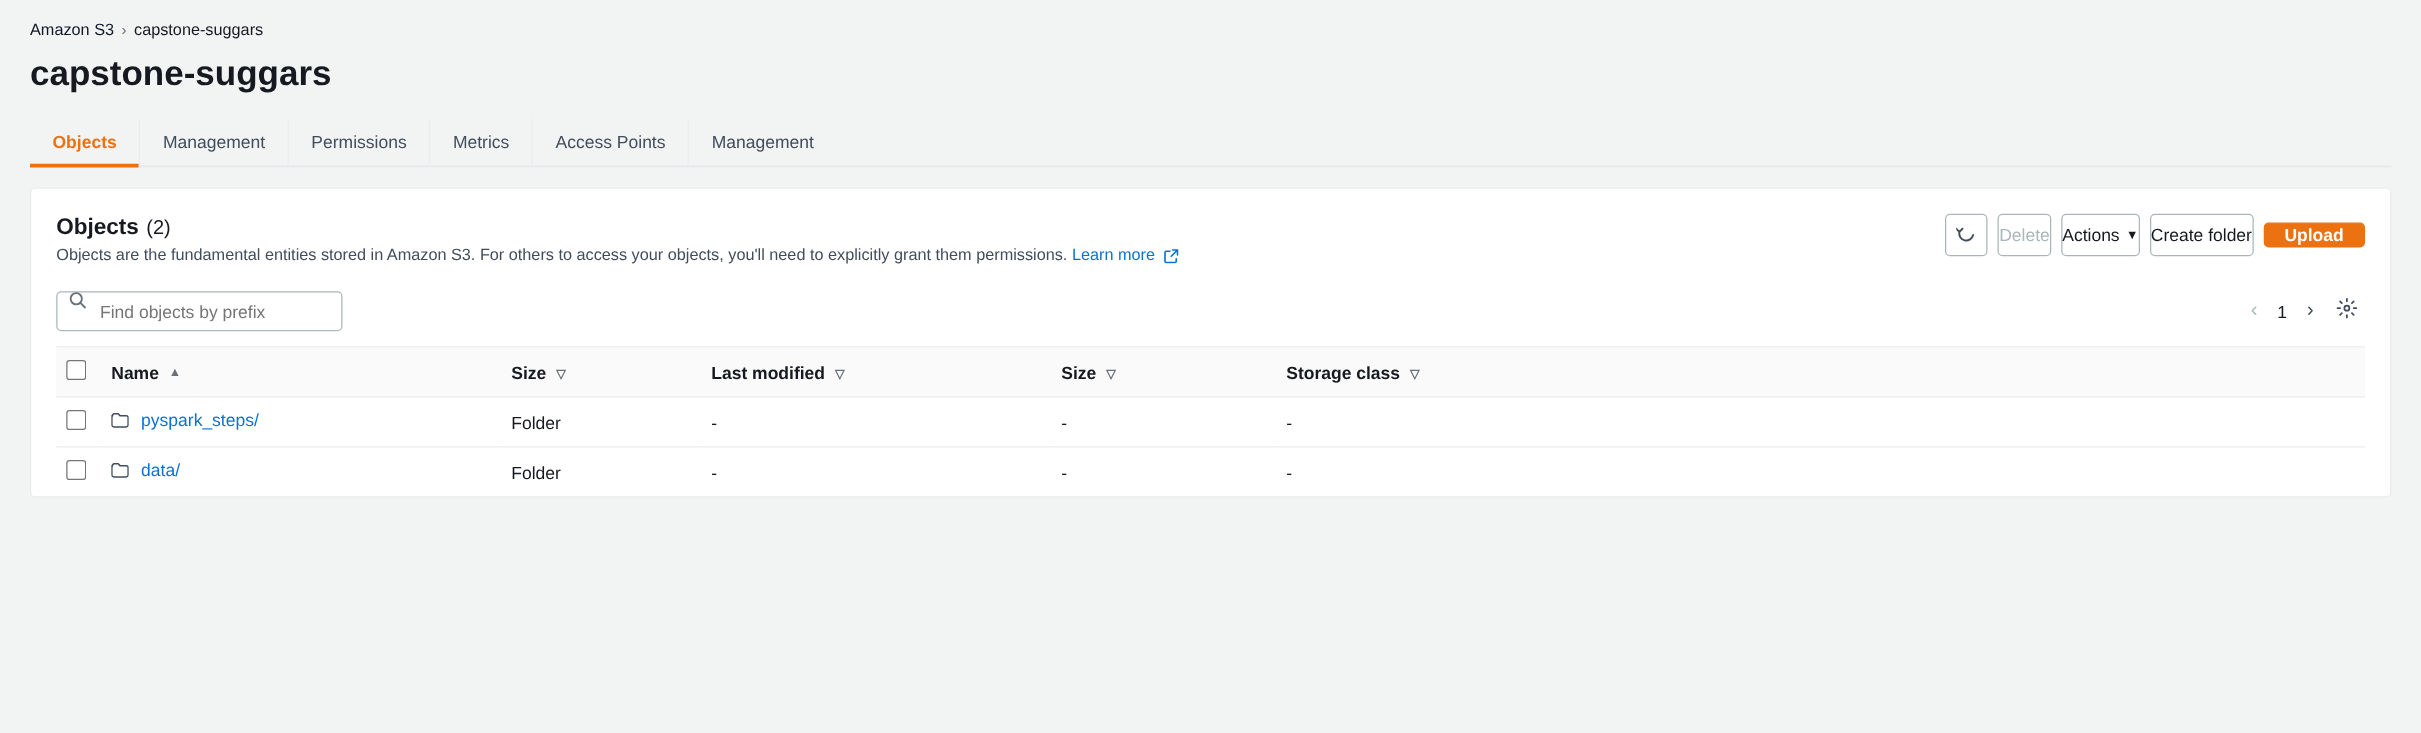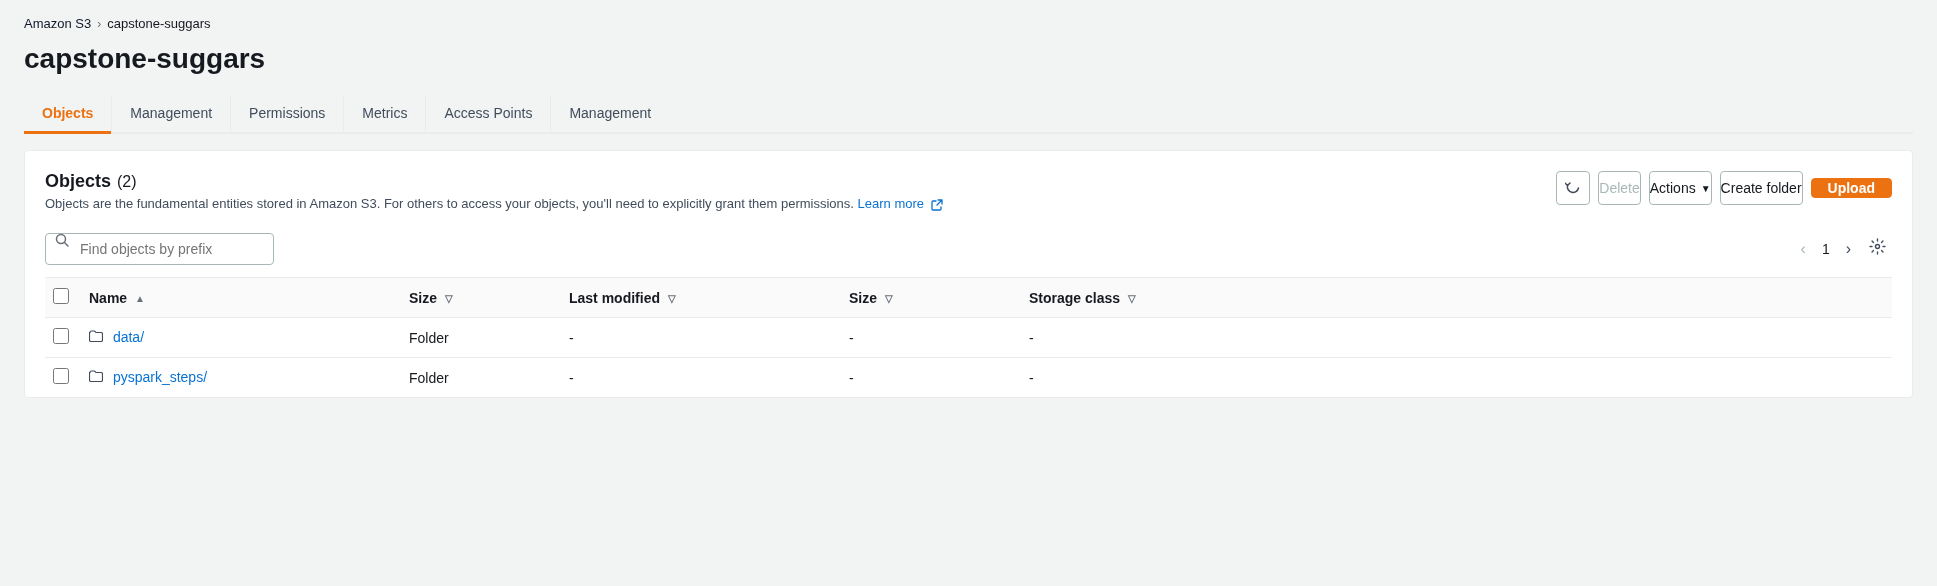--- a/index.html
+++ b/index.html
@@ -372,38 +372,38 @@
       <tr>
       <td class="col-check">
         <input type="checkbox" style="">
       </td>
       <td class="col-name">
         <span class="folder-icon">
           <svg width="14" height="14" viewBox="0 0 14 14" fill="none">
             <path d="M1 3.5A1.5 1.5 0 012.5 2h3l1.5 1.5H12a1.5 1.5 0 011.5 1.5v6A1.5 1.5 0 0112 12.5H2A1.5 1.5 0 01.5 11V3.5z" stroke="#414d5c" stroke-width="1.2" fill="none"></path>
           </svg>
         </span>
-        <a href="#">data/</a>
+        <a href="#">pyspark_steps/</a>
       </td>
       <td class="col-type">Folder</td>
       <td class="col-modified">-</td>
       <td class="col-size">-</td>
       <td class="col-storage">-</td>
     </tr>
           <tr>
       <td class="col-check">
         <input type="checkbox" style="">
       </td>
       <td class="col-name">
         <span class="folder-icon">
           <svg width="14" height="14" viewBox="0 0 14 14" fill="none">
             <path d="M1 3.5A1.5 1.5 0 012.5 2h3l1.5 1.5H12a1.5 1.5 0 011.5 1.5v6A1.5 1.5 0 0112 12.5H2A1.5 1.5 0 01.5 11V3.5z" stroke="#414d5c" stroke-width="1.2" fill="none"></path>
           </svg>
         </span>
-        <a href="#">pyspark_steps/</a>
+        <a href="#">data/</a>
       </td>
       <td class="col-type">Folder</td>
       <td class="col-modified">-</td>
       <td class="col-size">-</td>
       <td class="col-storage">-</td>
     </tr>
         </tbody>
     </table>
   </div>
 </div>

